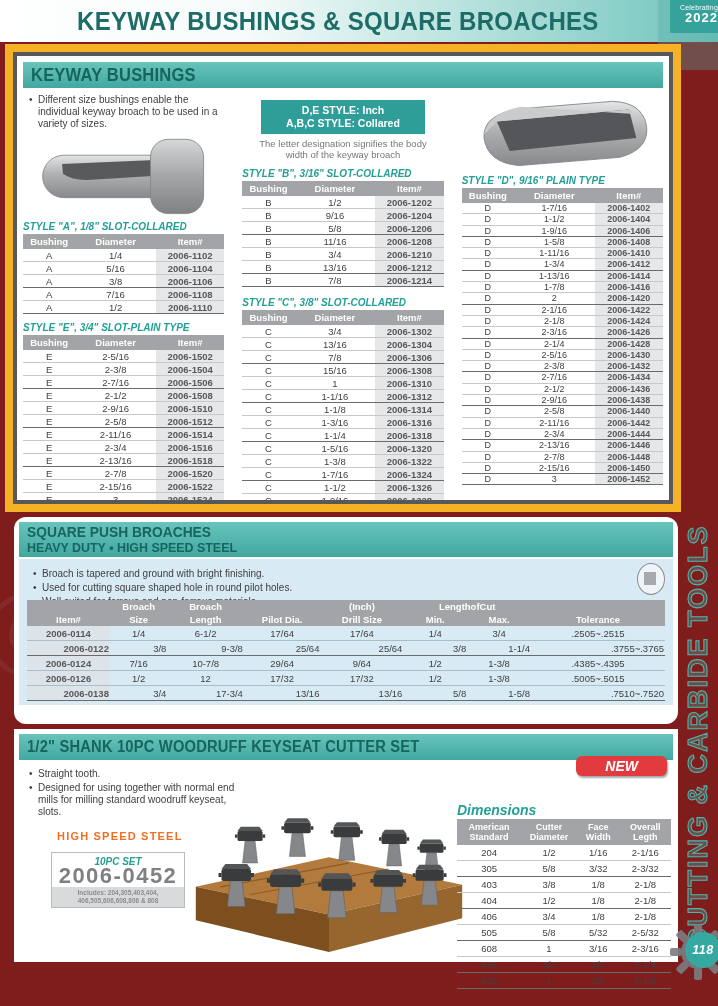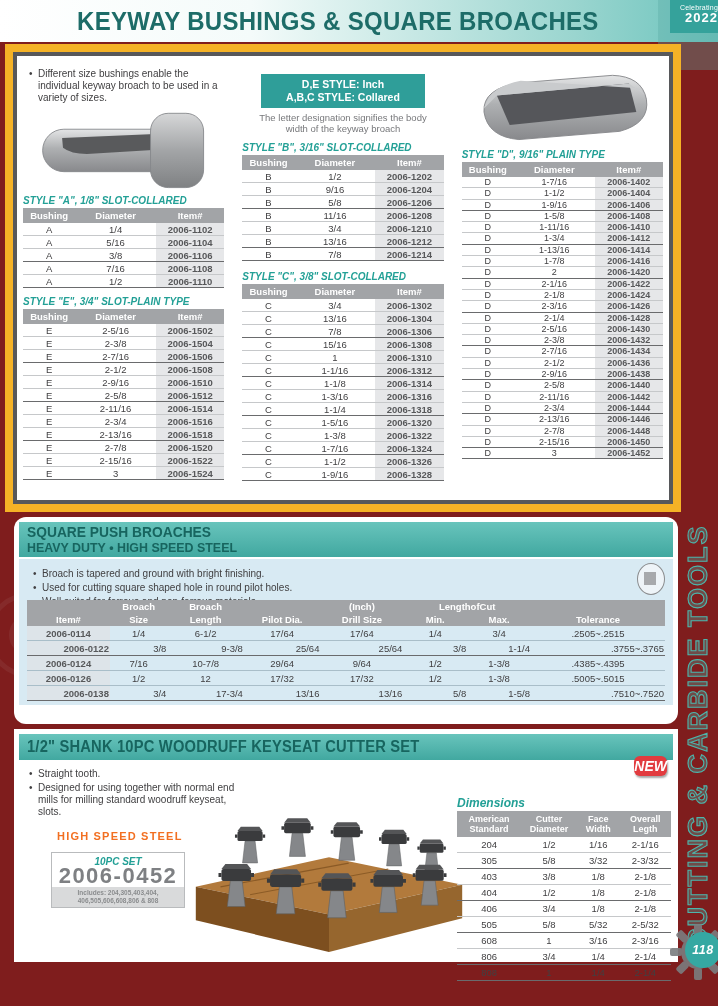--- a/index.html
+++ b/index.html
@@ -78,22 +78,22 @@
   .wood-body{position:relative;height:196px;}
   .w-left{width:220px;padding:4px 0 0 4px;}
   .hss{color:#f26f21;font-weight:bold;font-size:11px;letter-spacing:1.2px;margin:12px 0 10px 34px;}
   .set-box{border:1px solid #b9bbbd;width:132px;margin-left:28px;text-align:center;background:#fff;}
   .set-label{color:#23a096;font-style:italic;font-weight:bold;font-size:10px;padding-top:3px;}
   .set-item{font-size:22px;font-weight:bold;color:#7e8083;letter-spacing:1.5px;line-height:18px;}
   .set-includes{background:#d9dadb;color:#8a8c8e;font-size:6.5px;line-height:8px;padding:2px 3px;font-weight:bold;margin-top:2px;}
   .wood-photo{position:absolute;left:162px;top:28px;}
   .w-right{position:absolute;right:2px;top:12px;width:214px;}
   .new-badge{position:absolute;right:6px;top:-4px;background:#e23b3f;color:#fff;font-weight:bold;
-    font-style:italic;font-size:14px;padding:2px 0;border-radius:6px;box-shadow:1px 2px 2px rgba(0,0,0,.35);z-index:6;}
-  .dim-label{color:#23a096;font-style:italic;font-weight:bold;font-size:12px;margin:24px 0 1px;}
+    font-style:italic;font-size:14px;padding:2px 29px;border-radius:6px;box-shadow:1px 2px 2px rgba(0,0,0,.35);z-index:6;}
+  .dim-label{color:#23a096;font-style:italic;font-weight:bold;font-size:14px;margin:30px 0 1px;}
   table.dim{width:100%;border-collapse:collapse;font-size:9.5px;color:#414042;table-layout:fixed;}
   .dim th{background:#a2a4a7;color:#fff;font-size:9px;line-height:10px;font-weight:bold;padding:3px 1px;text-align:center;}
   .dim td{text-align:center;padding:1.5px 1px;line-height:12px;border-bottom:1px solid #c6c8ca;}
   .dim tbody tr:nth-child(2n) td, .dim tbody tr:last-child td{border-bottom:1.5px solid #6a6b6d;}
 
   
   .side-text{position:absolute;right:4px;top:478px;height:470px;writing-mode:vertical-rl;
     transform:rotate(180deg);font-size:27px;font-weight:bold;letter-spacing:2px;white-space:nowrap;
     color:rgba(77,182,172,.30);-webkit-text-stroke:1.1px #4db6ac;z-index:3;}
   .gear-br{position:absolute;right:-10px;bottom:24px;z-index:3;opacity:.9;}
@@ -111,20 +111,23 @@
     <div class="header-title">KEYWAY BUSHINGS &amp; SQUARE BROACHES</div>
   </div>
   <div class="fifty-wm"></div>
   <div class="celebrating">
     <div class="c1">Celebrating</div>
     <div class="c2">2022</div>
   </div>
 
   <div class="gold-frame">
     <div class="keyway-card">
+      <div class="banner">
+        <span class="bt">KEYWAY BUSHINGS</span>
+      </div>
 
       <div class="kw-cols">
 
         <div class="kw-col">
           <ul class="blts">
             <li>Different size bushings enable the individual keyway broach to be used in a variety of sizes.</li>
           </ul>
           <svg class="bush-photo" width="190" height="84" viewBox="0 0 200 95">
             <defs>
               <linearGradient id="mg" x1="0" y1="0" x2="0" y2="1">

